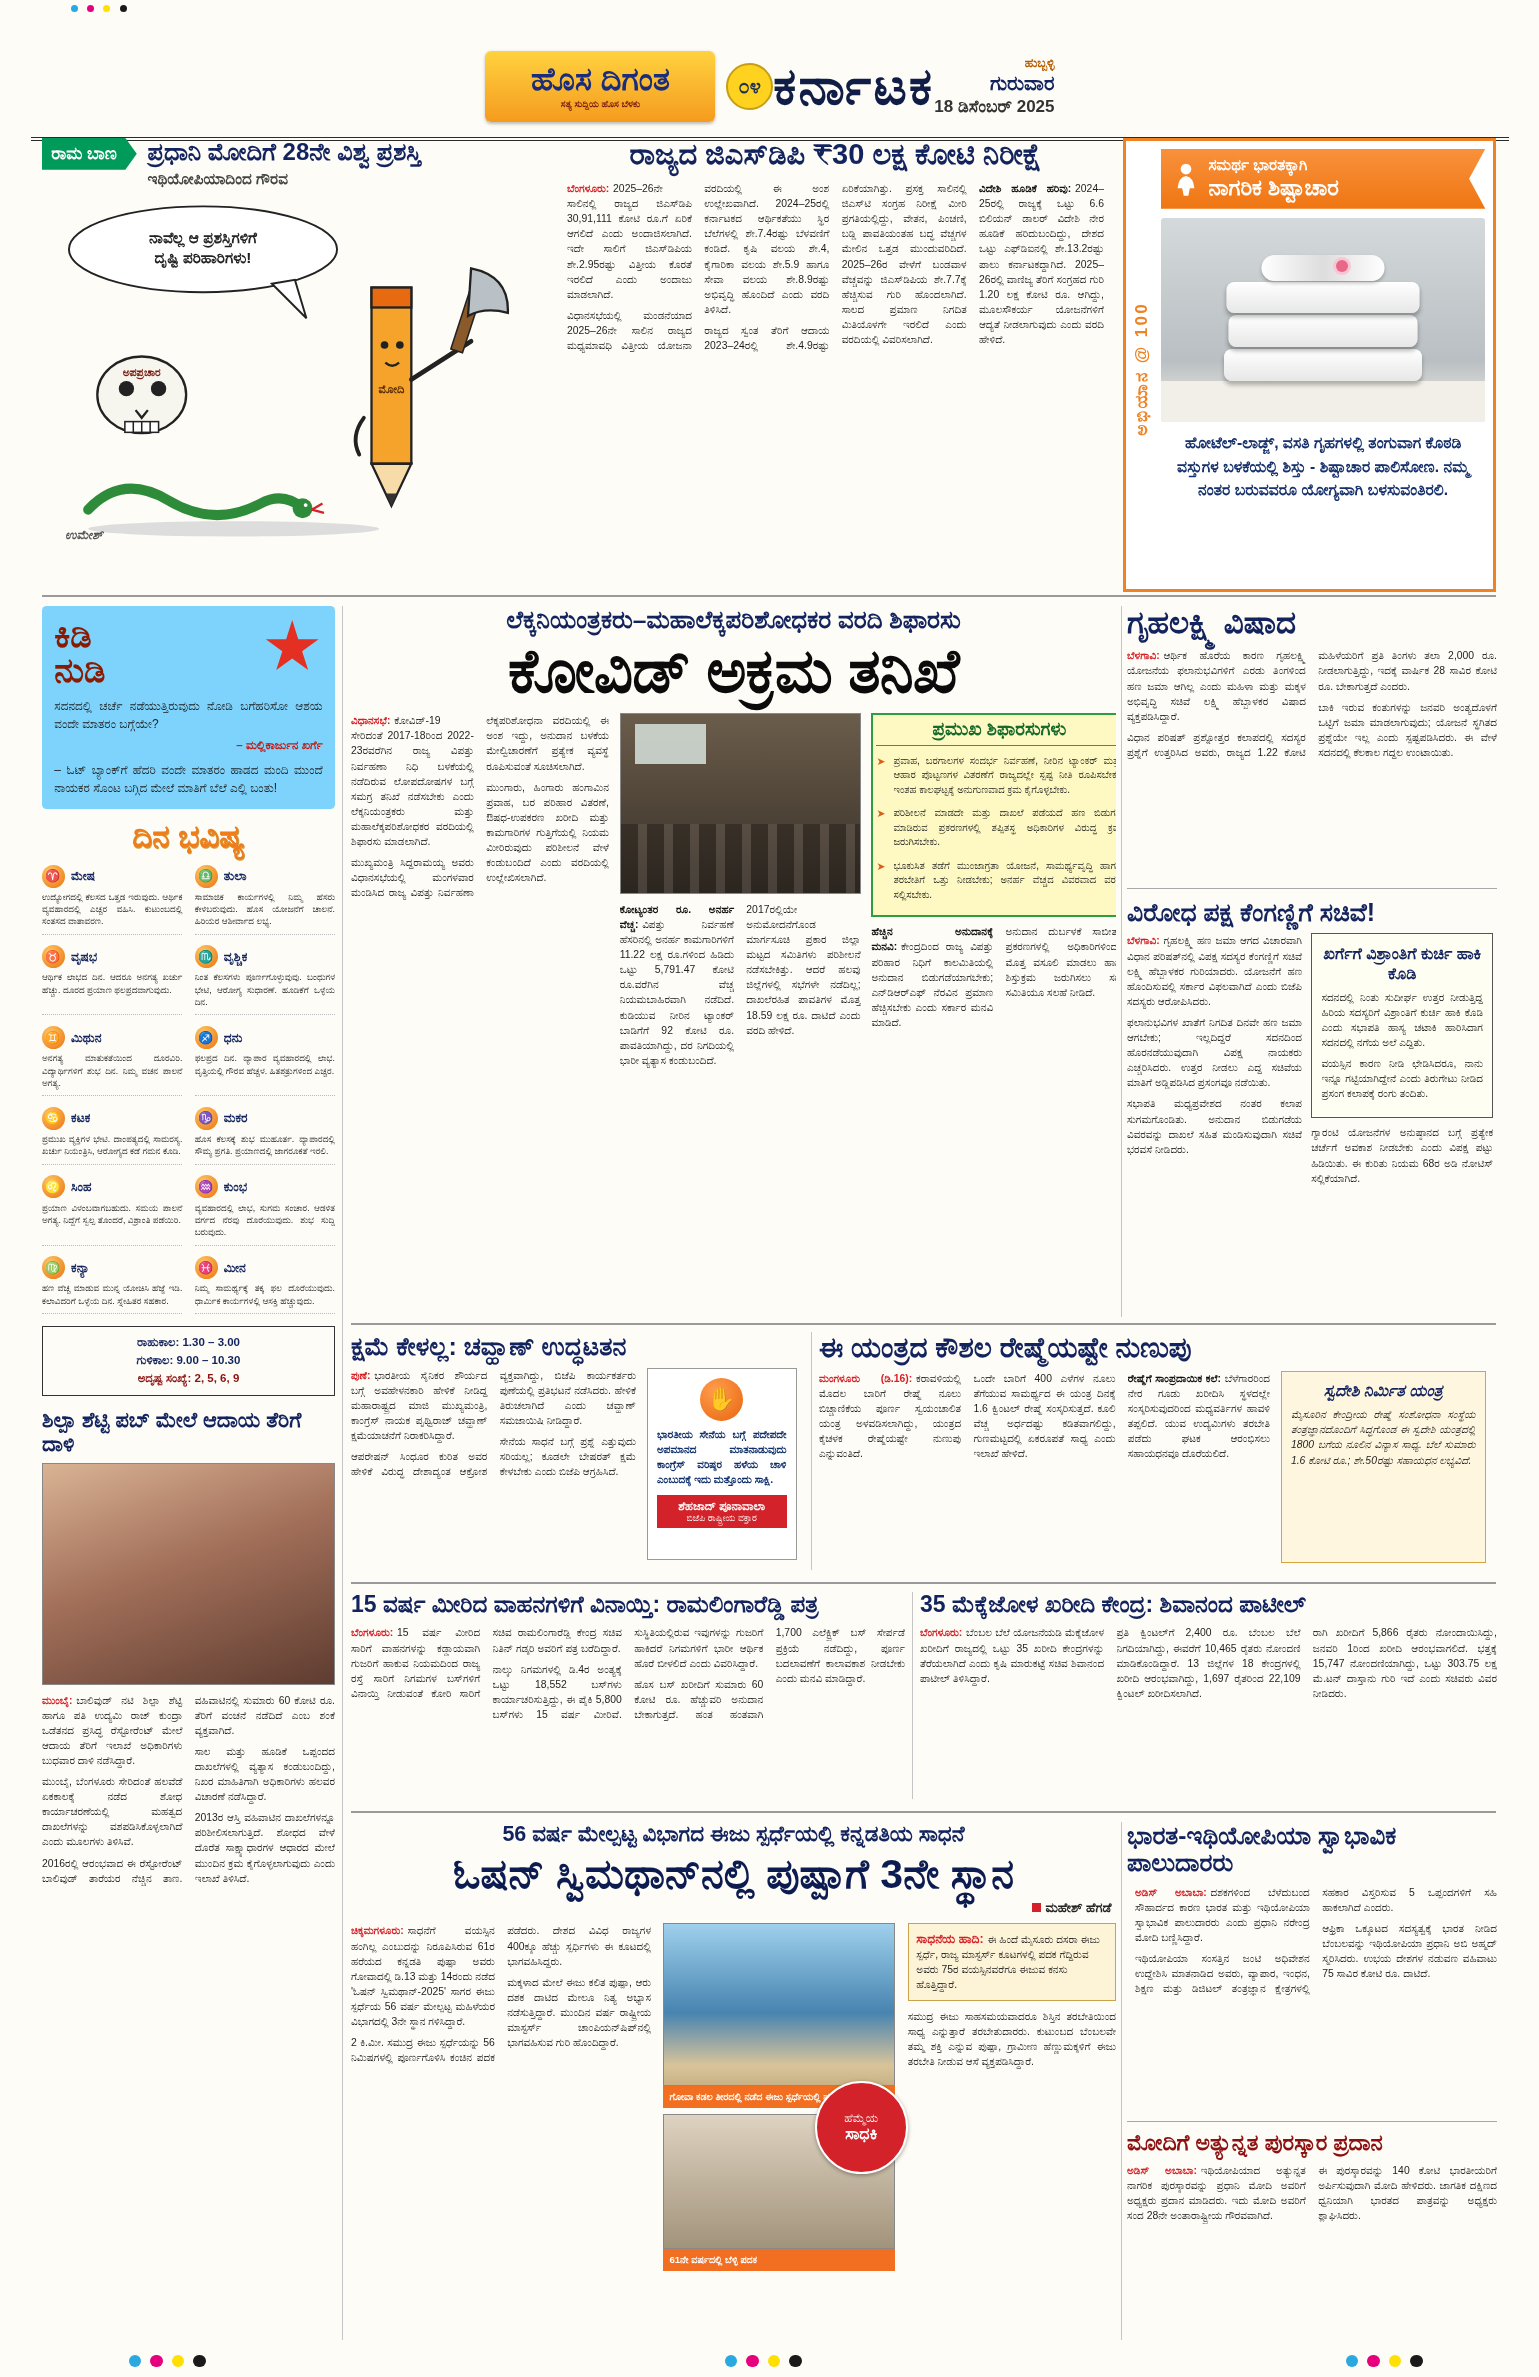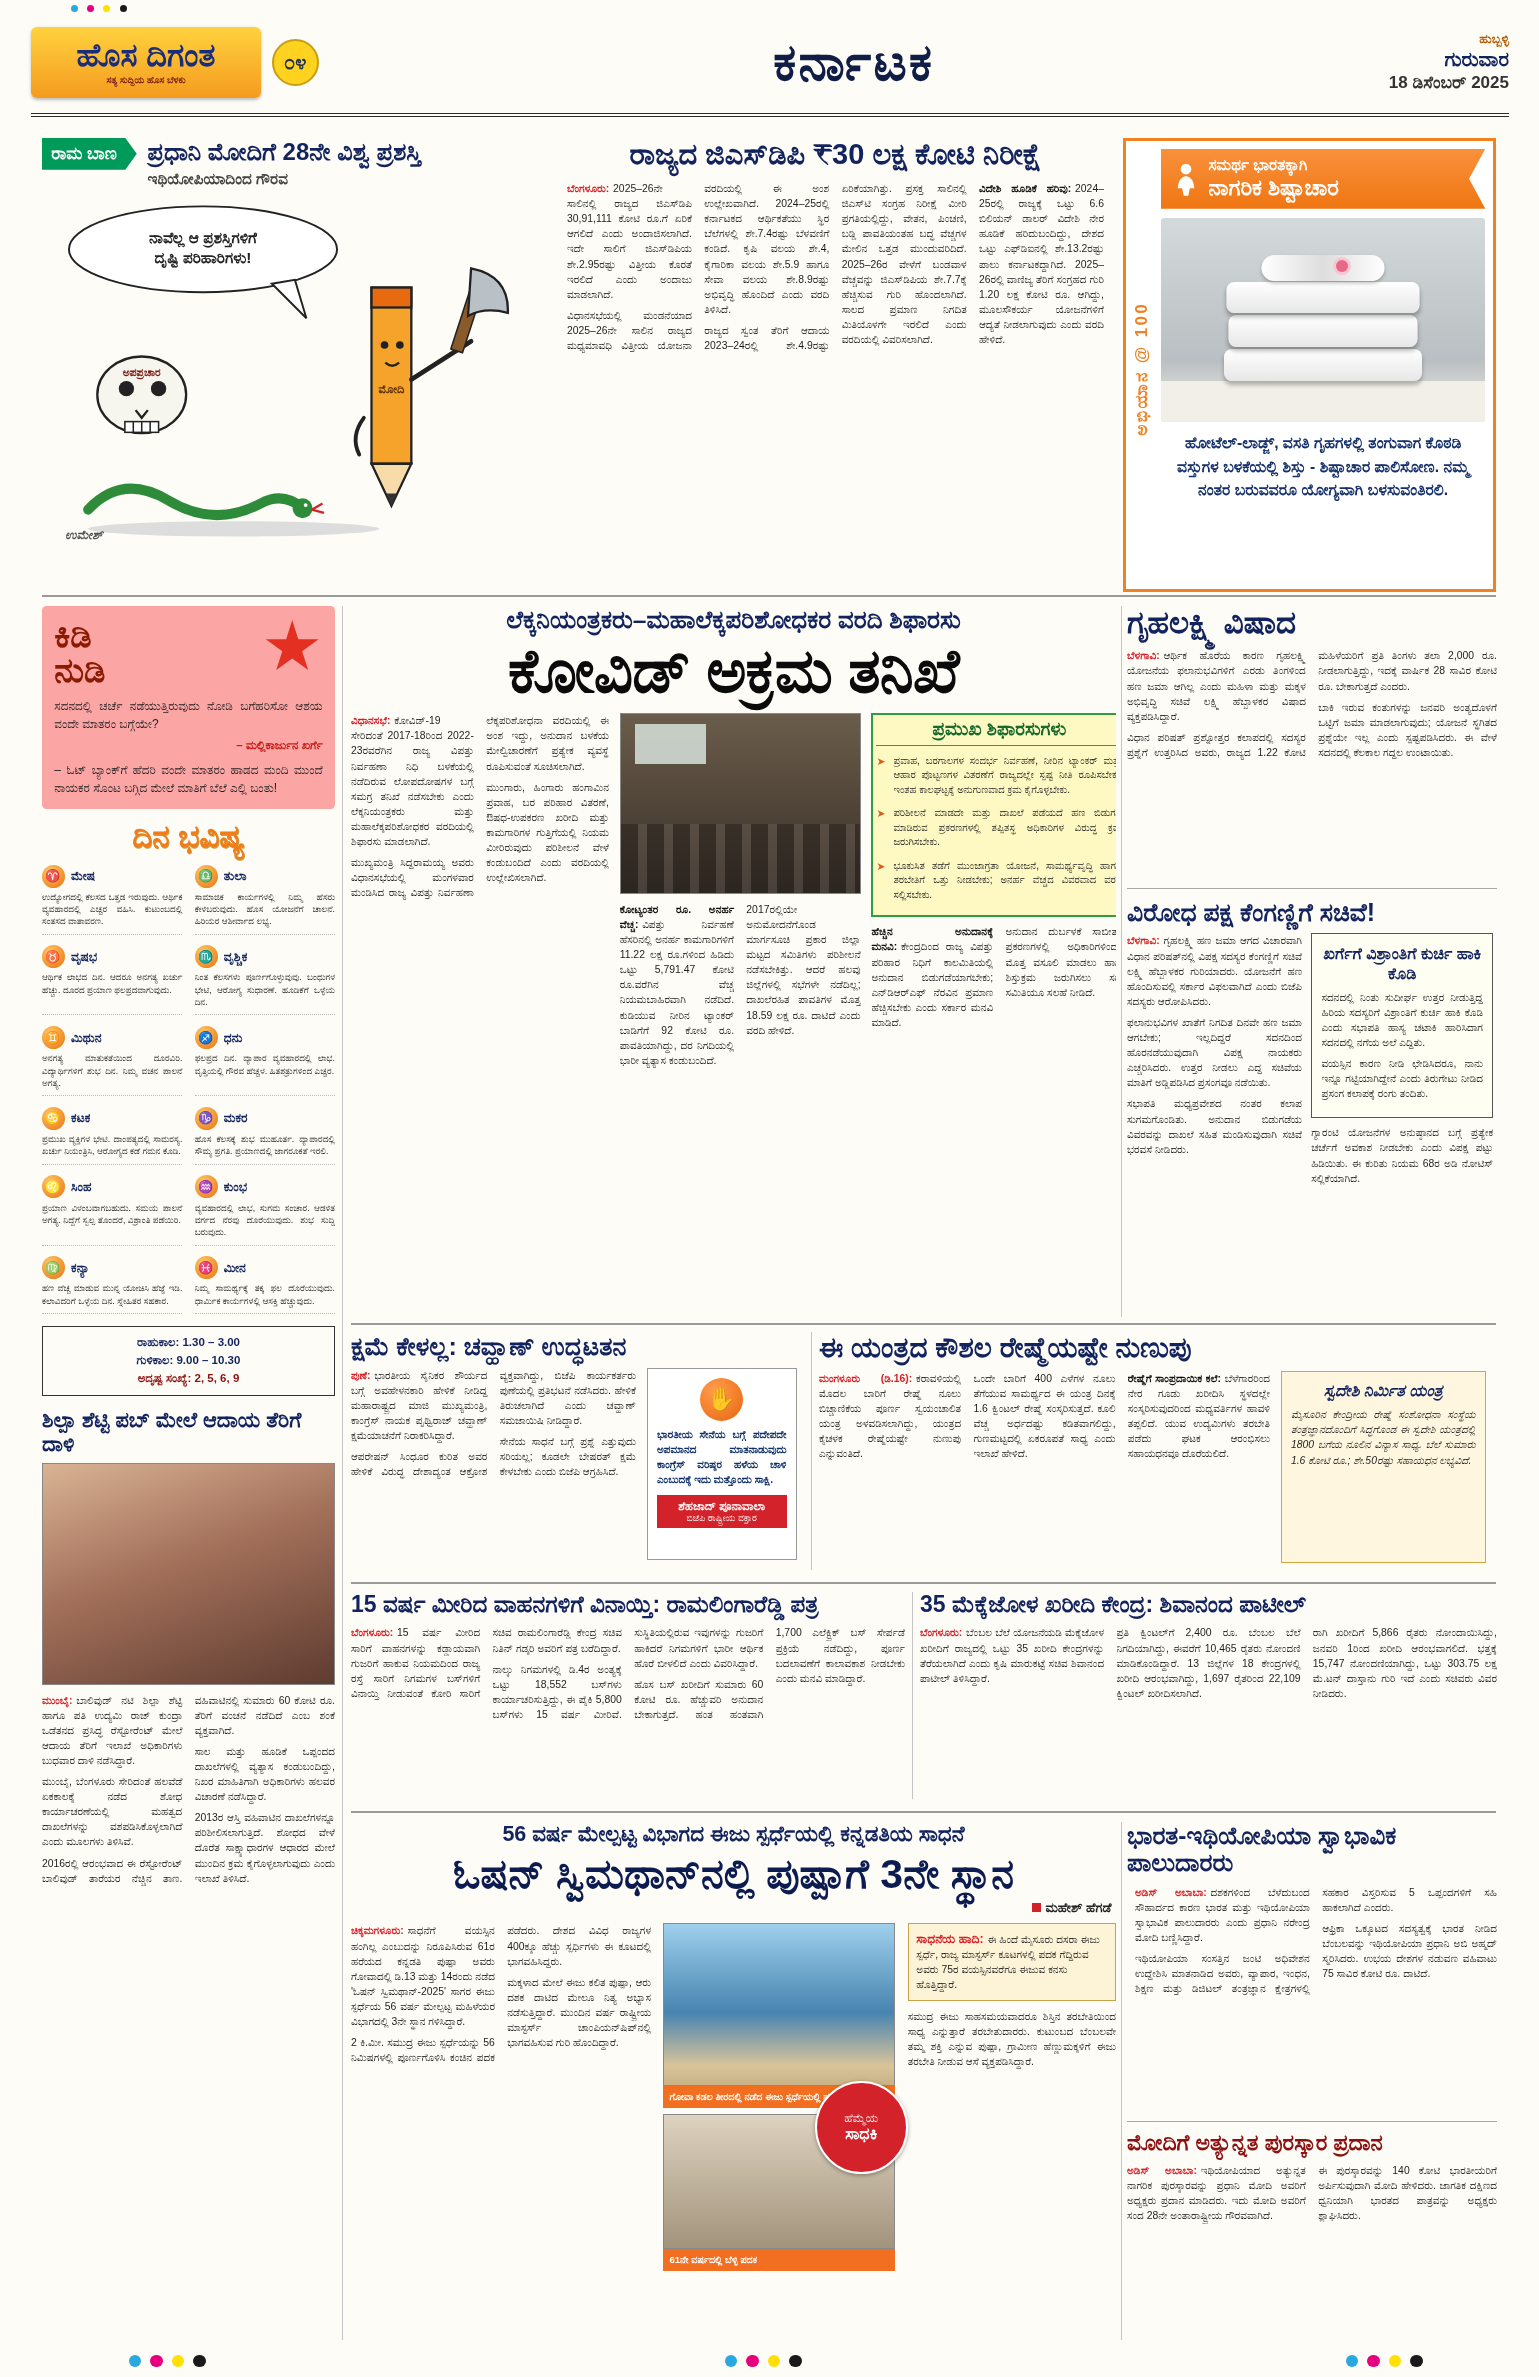--- a/index.html
+++ b/index.html
@@ -1,22 +1,22 @@
 <!DOCTYPE html>
 <html style="font-size:12.3px"><head>
 <meta charset="utf-8">
 <style>
   html,body{margin:0;padding:0;background:#8f8f8f;}
   .page{position:relative;width:1539px;height:2377px;margin:0 auto;background:#fdfcf6;
         font-family:"Liberation Sans",sans-serif;color:#1c1c1c;overflow:hidden;}
   .abs{position:absolute;}
 
   
-  .masthead{left:31px;top:12px;width:1478px;height:101px;display:flex;align-items:center;
-            justify-content:space-between;border-bottom:4.6px double #2b2b2b;}
+  .masthead{left:31px;top:36px;width:1478px;height:101px;display:flex;align-items:center;
+            justify-content:center;border-bottom:4.6px double #2b2b2b;}
   .logo-wrap{display:flex;align-items:center;gap:10.7px;}
   .logo-box{width:230px;height:71px;background:linear-gradient(180deg,#ffd23f,#f59b1e);
             border-radius:6.1px;display:flex;flex-direction:column;align-items:center;justify-content:center;
             box-shadow:0 1.5px 3.1px rgba(0,0,0,.25);}
   .logo-title{font-size:32px;font-weight:800;color:#1a2d7a;line-height:1;}
   .logo-tag{font-size:9.2px;font-weight:bold;color:#7a1d12;margin-top:3.8px;}
   .page-badge{width:43px;height:43px;border-radius:50%;background:#ffd21f;border:2.3px solid #c79e12;
               display:flex;align-items:center;justify-content:center;font-size:20px;font-weight:800;color:#22304f;}
   .section-title{margin:0;font-size:51px;font-weight:800;color:#101d46;letter-spacing:2.3px;}
   .date-block{text-align:right;line-height:1.25;}
@@ -58,21 +58,21 @@
   .ad-photo{position:relative;margin:9.2px 0 9.2px 35px;height:204px;background:linear-gradient(180deg,#d4d9db,#b9bfc2 70%,#e8e5df 92%);
             border-radius:3.1px;overflow:hidden;}
   .towel{position:absolute;left:50%;transform:translateX(-50%);background:linear-gradient(#ffffff,#e7e7e7);
          border-radius:7.7px;box-shadow:0 3.1px 4.6px rgba(0,0,0,.28);}
   .towel-roll{position:absolute;left:50%;transform:translateX(-50%);background:linear-gradient(90deg,#fff,#ddd 50%,#fff);
               border-radius:14px;box-shadow:0 2.3px 3.8px rgba(0,0,0,.25);}
   .flower{position:absolute;width:12.3px;height:12.3px;border-radius:50%;background:#e8688a;box-shadow:0 0 0 3.1px #f7c8d4;}
   .ad-message{margin-left:35px;text-align:center;font-size:15.7px;font-weight:800;color:#15306b;line-height:1.5;padding:0 7.7px;}
 
   
-  .kidi{position:relative;background:#fca5a5;border-radius:4.6px;padding:12.3px 12.3px 10.7px;margin-bottom:10.7px;}
+  .kidi{position:relative;background:#7dd3fc;border-radius:4.6px;padding:12.3px 12.3px 10.7px;margin-bottom:10.7px;}
   .kidi-title{font-size:34px;font-weight:800;color:#8a1a00;line-height:1.02;}
   .kidi-star{position:absolute;right:15.3px;top:14px;width:55px;height:55px;background:#e33022;
              clip-path:polygon(50% 0,61% 35%,98% 35%,68% 57%,79% 91%,50% 70%,21% 91%,32% 57%,2% 35%,39% 35%);}
   .kidi-q{font-size:12px;line-height:1.55;color:#222;margin-top:9.2px;text-align:justify;}
   .kidi-attr{text-align:right;color:#c21a12;font-weight:bold;font-size:11.5px;margin-top:4.6px;}
 
   
   .dina-header{text-align:center;font-size:31px;font-weight:800;color:#ef7d1a;margin:10.7px 0 9.2px;
                text-shadow:0.8px 0.8px 0 #c8a24a;}
   .dina-grid{display:grid;grid-template-columns:1fr 1fr;column-gap:12.3px;row-gap:10.7px;}

